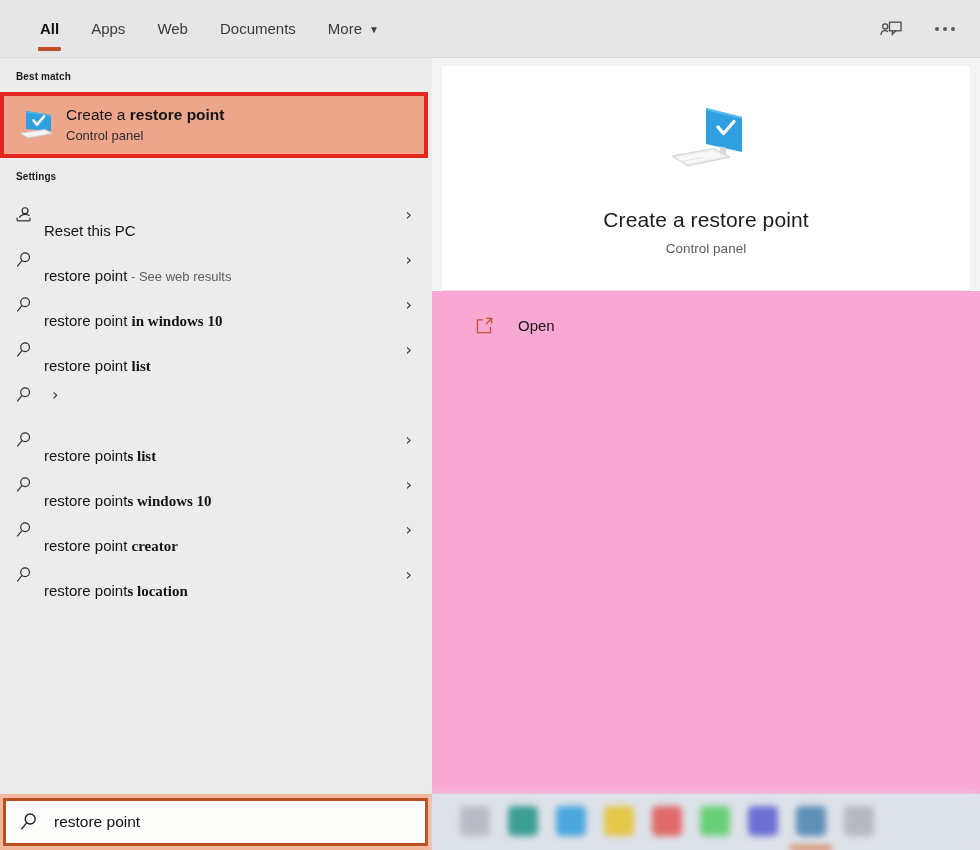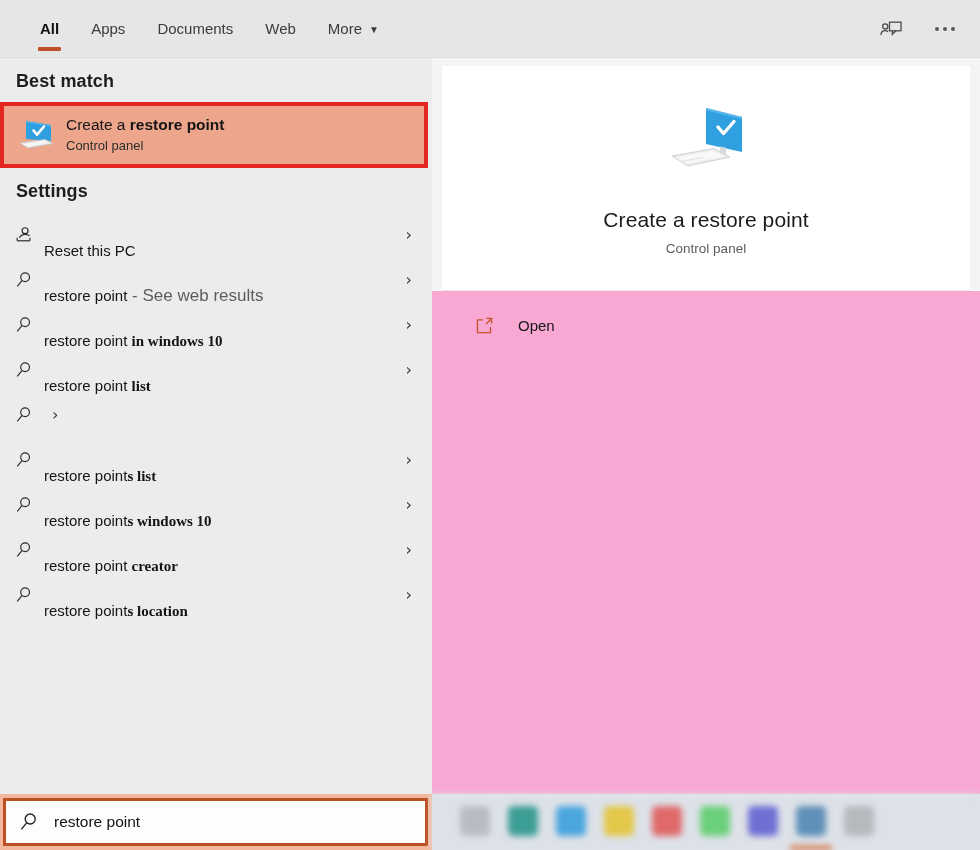--- a/index.html
+++ b/index.html
@@ -114,21 +114,21 @@
     width: 432px;
     flex: 0 0 432px;
     background: #ececec;
     position: relative;
     display: flex;
     flex-direction: column;
     overflow: hidden;
   }
 
   .section-header {
-    font-size: 18px;
+    font-size: 10px;
     font-weight: bold;
     color: #1d1d1d;
     padding: 13px 0 10px 16px;
     letter-spacing: .1px;
   }
 
   
   .bestmatch-wrap {
     position: relative;
     padding: 0;
@@ -191,21 +191,21 @@
   .row .r-label {
     font-size: 15px;
     color: #141414;
     white-space: nowrap;
     overflow: hidden;
     text-overflow: ellipsis;
     flex: 1 1 auto;
     margin-top: 32px;
   }
   .row .r-label b { font-weight: bold; font-family: Liberation Serif, serif; }
-  .row .r-label .muted { color: #5d5d5d; font-size: 17px; }
+  .row .r-label .muted { color: #5d5d5d; font-size: 13px; }
   .row .r-chevron {
     flex: 0 0 auto;
     margin-left: 8px;
     color: #3a3a3a;
     font-size: 16px;
     line-height: 1;
     font-family: "DejaVu Sans", sans-serif;
   }
 
   
@@ -354,25 +354,25 @@
       <div class="tab active">
         <span>All</span>
         <span class="underline"></span>
       </div>
 
       <div class="tab">
         <span>Apps</span>
       </div>
 
       <div class="tab">
+        <span>Web</span>
+      </div>
+
+      <div class="tab">
         <span>Documents</span>
-      </div>
-
-      <div class="tab">
-        <span>Web</span>
       </div>
 
       <div class="tab">
         <span>More</span>
         <span class="caret">▼</span>
       </div>
     </div>
 
     <div class="tabbar-right">
       <div class="tb-icon">

